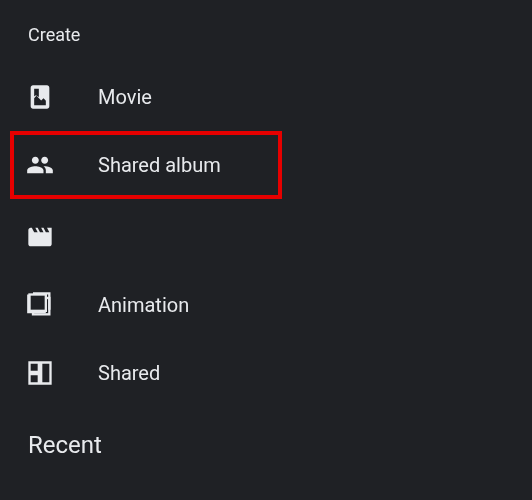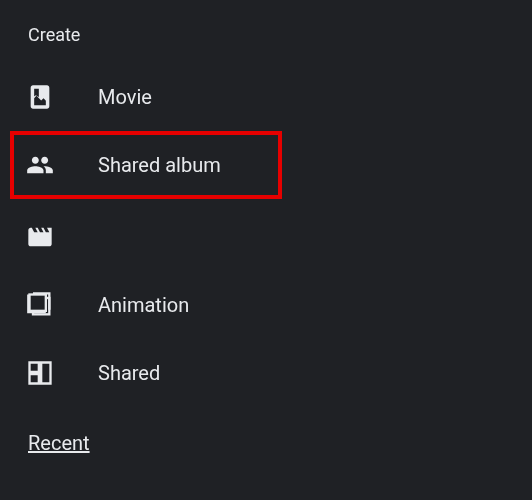--- a/index.html
+++ b/index.html
@@ -47,25 +47,24 @@
       width: 28px;
       height: 28px;
       fill: #e8eaed;
     }
     .menu-label {
       font-size: 20px;
       font-weight: 400;
       color: #e8eaed;
     }
     .recent-header {
-      font-size: 20px;
+      font-size: 24px;
       font-weight: 400;
       color: #e8eaed;
       padding: 24px 0 0 28px;
-      text-decoration: underline;
     }
   </style>
 </head>
 <body>
 
 <div class="section-header">Create</div>
 
 <div class="menu-item">
   <span class="icon-wrapper">
     <svg viewBox="0 0 24 24">

